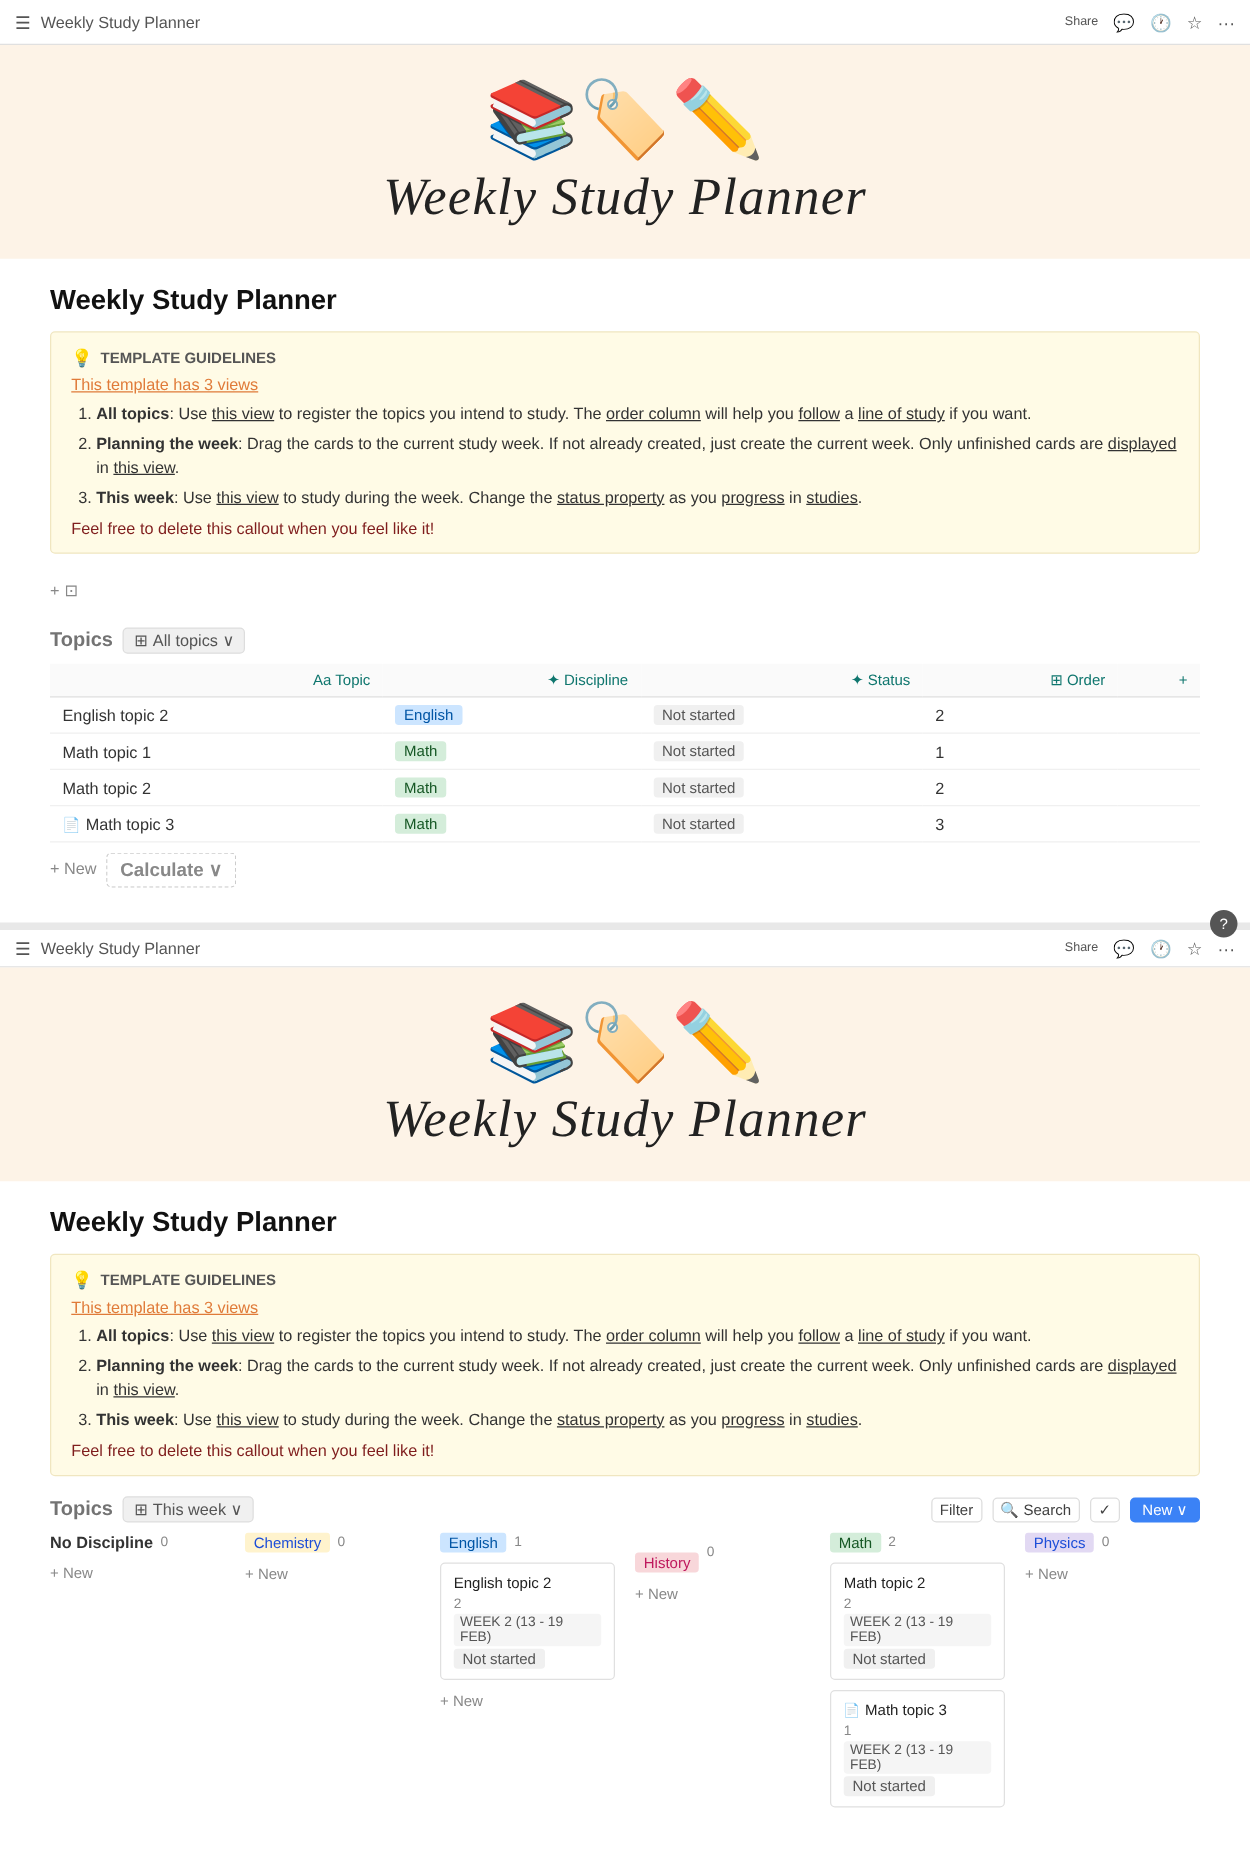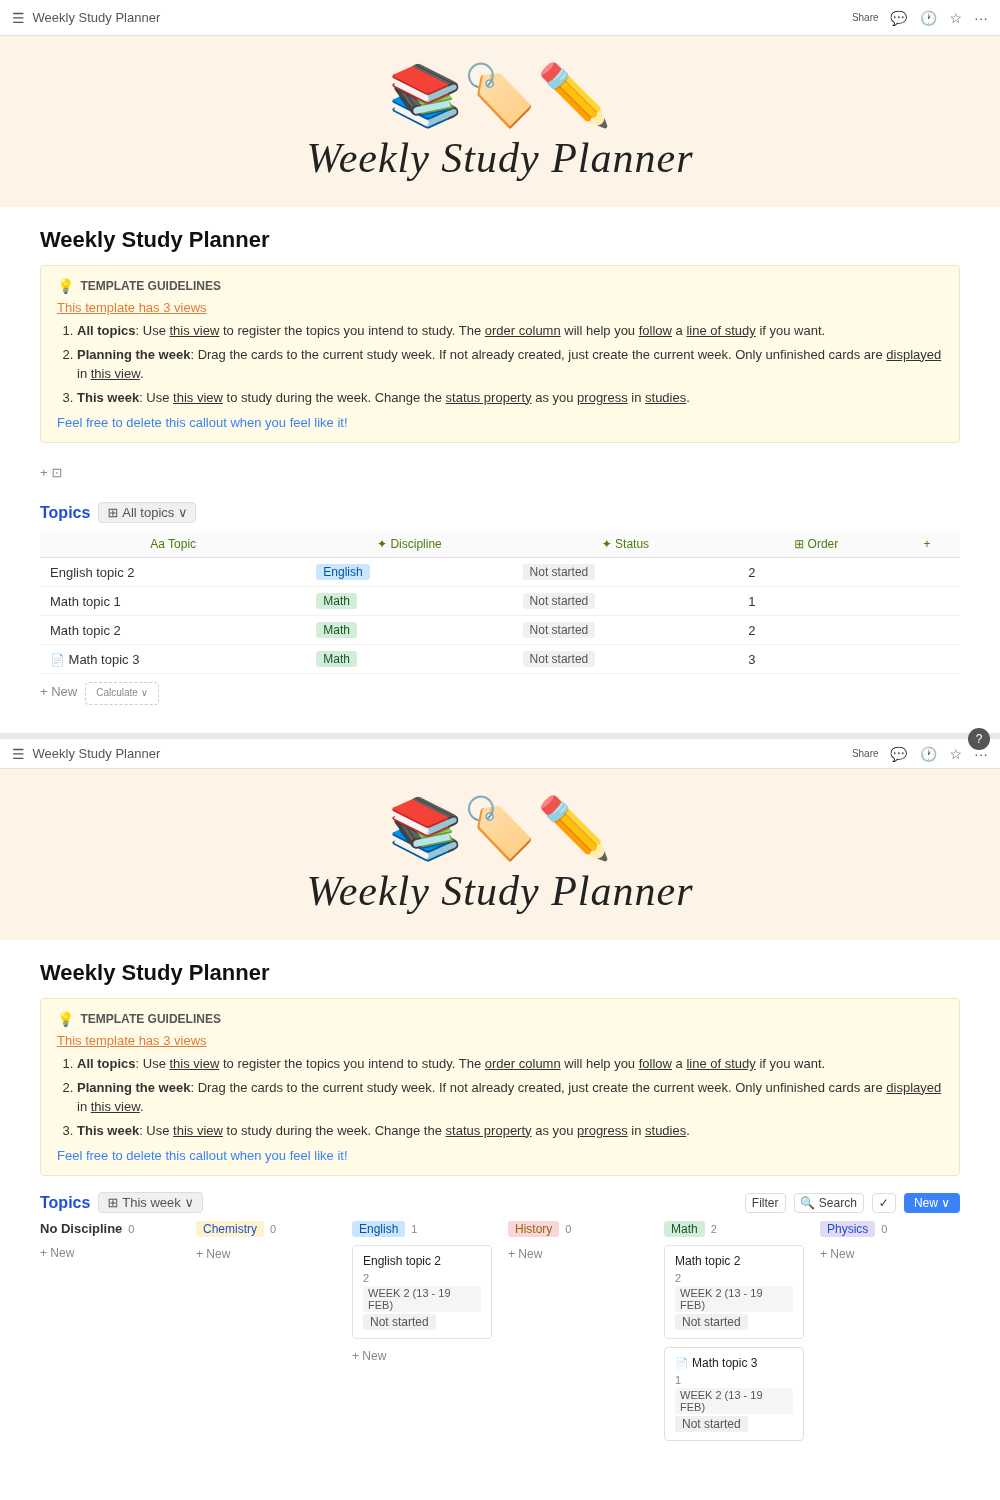--- a/index.html
+++ b/index.html
@@ -101,35 +101,35 @@
     .callout ol {
       padding-left: 20px;
       margin: 6px 0;
     }
     .callout ol li {
       margin-bottom: 4px;
       line-height: 1.5;
     }
     .callout-footer {
       margin-top: 8px;
-      color: #3b82f6;
+      color: #7f1d1d;
     }
 
     
     .topics-header {
       display: flex;
       align-items: center;
       gap: 8px;
       margin-bottom: 8px;
       margin-top: 16px;
     }
     .topics-title {
       font-size: 16px;
       font-weight: 600;
-      color: #1d4ed8;
+      color: #737373;
     }
     .topics-view-btn {
       display: flex;
       align-items: center;
       gap: 4px;
       font-size: 13px;
       color: #555;
       background: #f0f0f0;
       border: 1px solid #ddd;
       border-radius: 4px;
@@ -137,23 +137,23 @@
       cursor: pointer;
     }
 
     
     .data-table {
       width: 100%;
       border-collapse: collapse;
       font-size: 13px;
     }
     .data-table th {
-      text-align: center;
+      text-align: right;
       padding: 6px 10px;
-      color: #4d7c0f;
+      color: #0f766e;
       font-weight: 500;
       font-size: 12px;
       border-bottom: 1px solid #e0e0e0;
       background: #fafafa;
     }
     .data-table td {
       padding: 6px 10px;
       border-bottom: 1px solid #f0f0f0;
       color: #333;
     }
@@ -161,41 +161,42 @@
     .tag {
       display: inline-block;
       border-radius: 3px;
       padding: 1px 7px;
       font-size: 12px;
       font-weight: 500;
     }
     .tag-english { background: #cce5ff; color: #0055a5; }
     .tag-math { background: #d4edda; color: #155724; }
     .tag-chemistry { background: #fff3cd; color: #1d4ed8; }
-    .tag-history { background: #f8d7da; color: #a16207; }
+    .tag-history { background: #f8d7da; color: #be185d; margin-top: 16px; }
     .tag-physics { background: #e2d9f3; color: #1d4ed8; }
 
     .status-badge {
       display: inline-block;
       border-radius: 3px;
       padding: 1px 7px;
       font-size: 12px;
       background: #f0f0f0;
       color: #555;
     }
 
     .calculate-btn {
-      font-size: 10px;
+      font-size: 15px;
       color: #888;
       cursor: pointer;
       padding: 4px 10px;
       border: 1px dashed #ccc;
       border-radius: 4px;
       margin-top: 4px;
       display: inline-block;
+      font-weight: bold;
     }
 
     .add-row {
       font-size: 13px;
       color: #888;
       cursor: pointer;
       padding: 6px 0;
       display: flex;
       align-items: center;
       gap: 4px;

